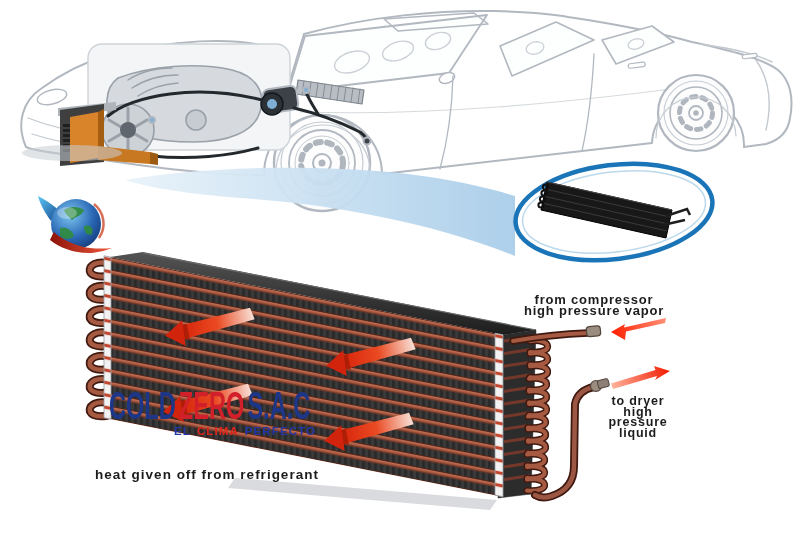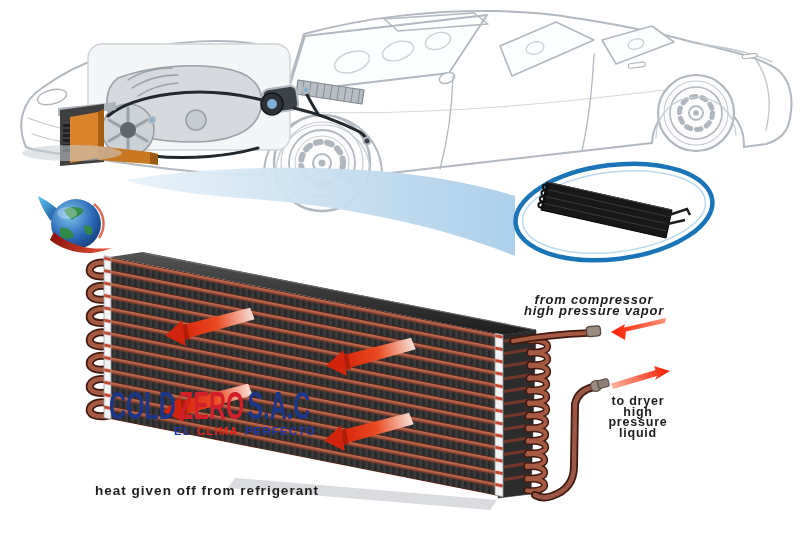--- a/index.html
+++ b/index.html
@@ -1,23 +1,23 @@
 <!DOCTYPE html>
 <html><head>
 <meta charset="utf-8">
 <style>
   html,body{margin:0;padding:0;background:#fff;}
   .stage{position:relative;width:800px;height:533px;background:#ffffff;overflow:hidden;
          font-family:"Liberation Sans",sans-serif;}
   .stage svg{position:absolute;left:0;top:0;}
   .lbl{position:absolute;font-weight:700;color:#1c1c1c;text-align:center;}
   .lbl div{white-space:nowrap;}
-  #lbl-inlet{left:487px;top:294px;width:214px;font-size:13px;line-height:11px;letter-spacing:.8px;font-style:italic;}
+  #lbl-inlet{left:487px;top:294px;width:214px;font-size:13px;line-height:11px;letter-spacing:.8px;}
   #lbl-outlet{left:589px;top:396px;width:98px;font-size:12.5px;line-height:10.5px;letter-spacing:.8px;text-align:center;}
-  #lbl-heat{left:42px;top:469px;width:330px;font-size:13.5px;line-height:12.5px;letter-spacing:1px;margin-top:16px;}
+  #lbl-heat{left:42px;top:469px;width:330px;font-size:13.5px;line-height:12.5px;letter-spacing:1px;}
   .logo{position:absolute;left:0;top:184px;width:330px;height:82px;margin-left:32px;}
   .logo svg{position:absolute;left:0;top:2px;}
   .company{position:absolute;left:77px;top:203px;font-size:38px;font-weight:800;line-height:1;
            transform:scaleX(.62);transform-origin:0 0;white-space:nowrap;}
   .company span{margin-right:5px;}
   .company .navy{color:#1d3687}.company .red{color:#d2202a}
   .tagline{position:absolute;left:142px;top:241px;font-size:11.5px;font-weight:800;
            letter-spacing:1.1px;white-space:nowrap;}
   .tagline span{margin-right:6px;}
   .tagline .blue{color:#2338a5}.tagline .red{color:#e0241a}

